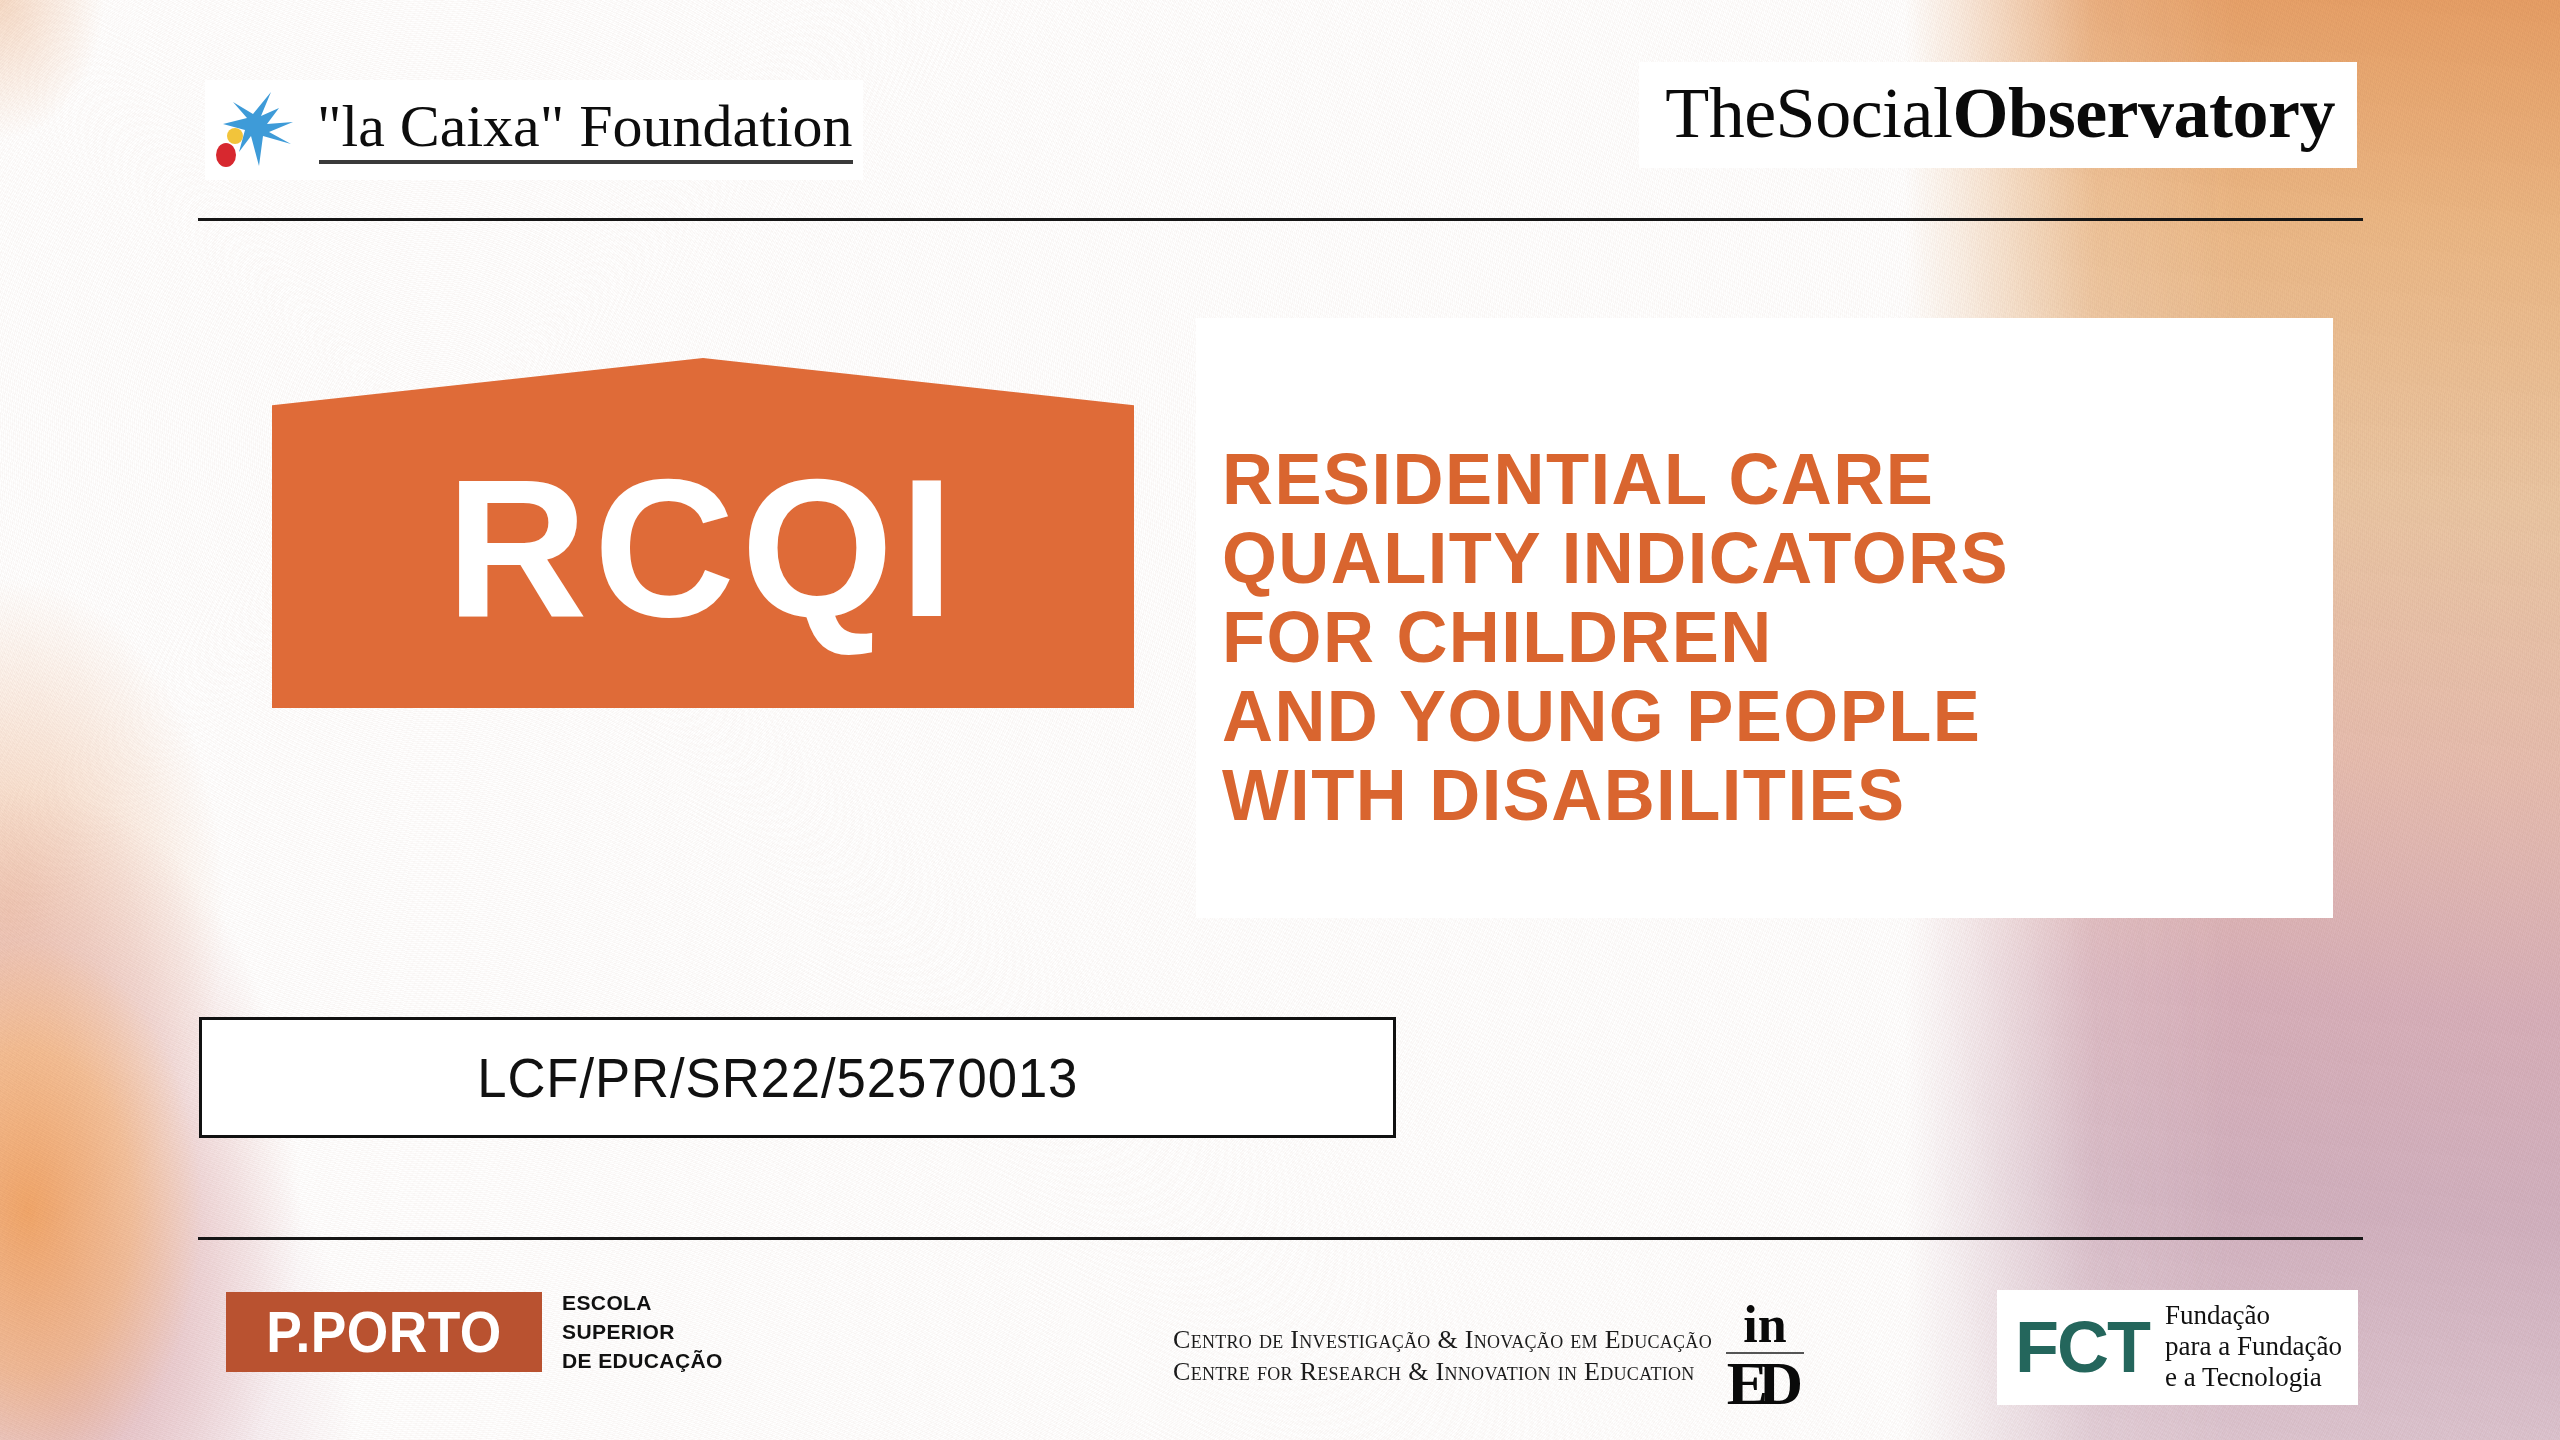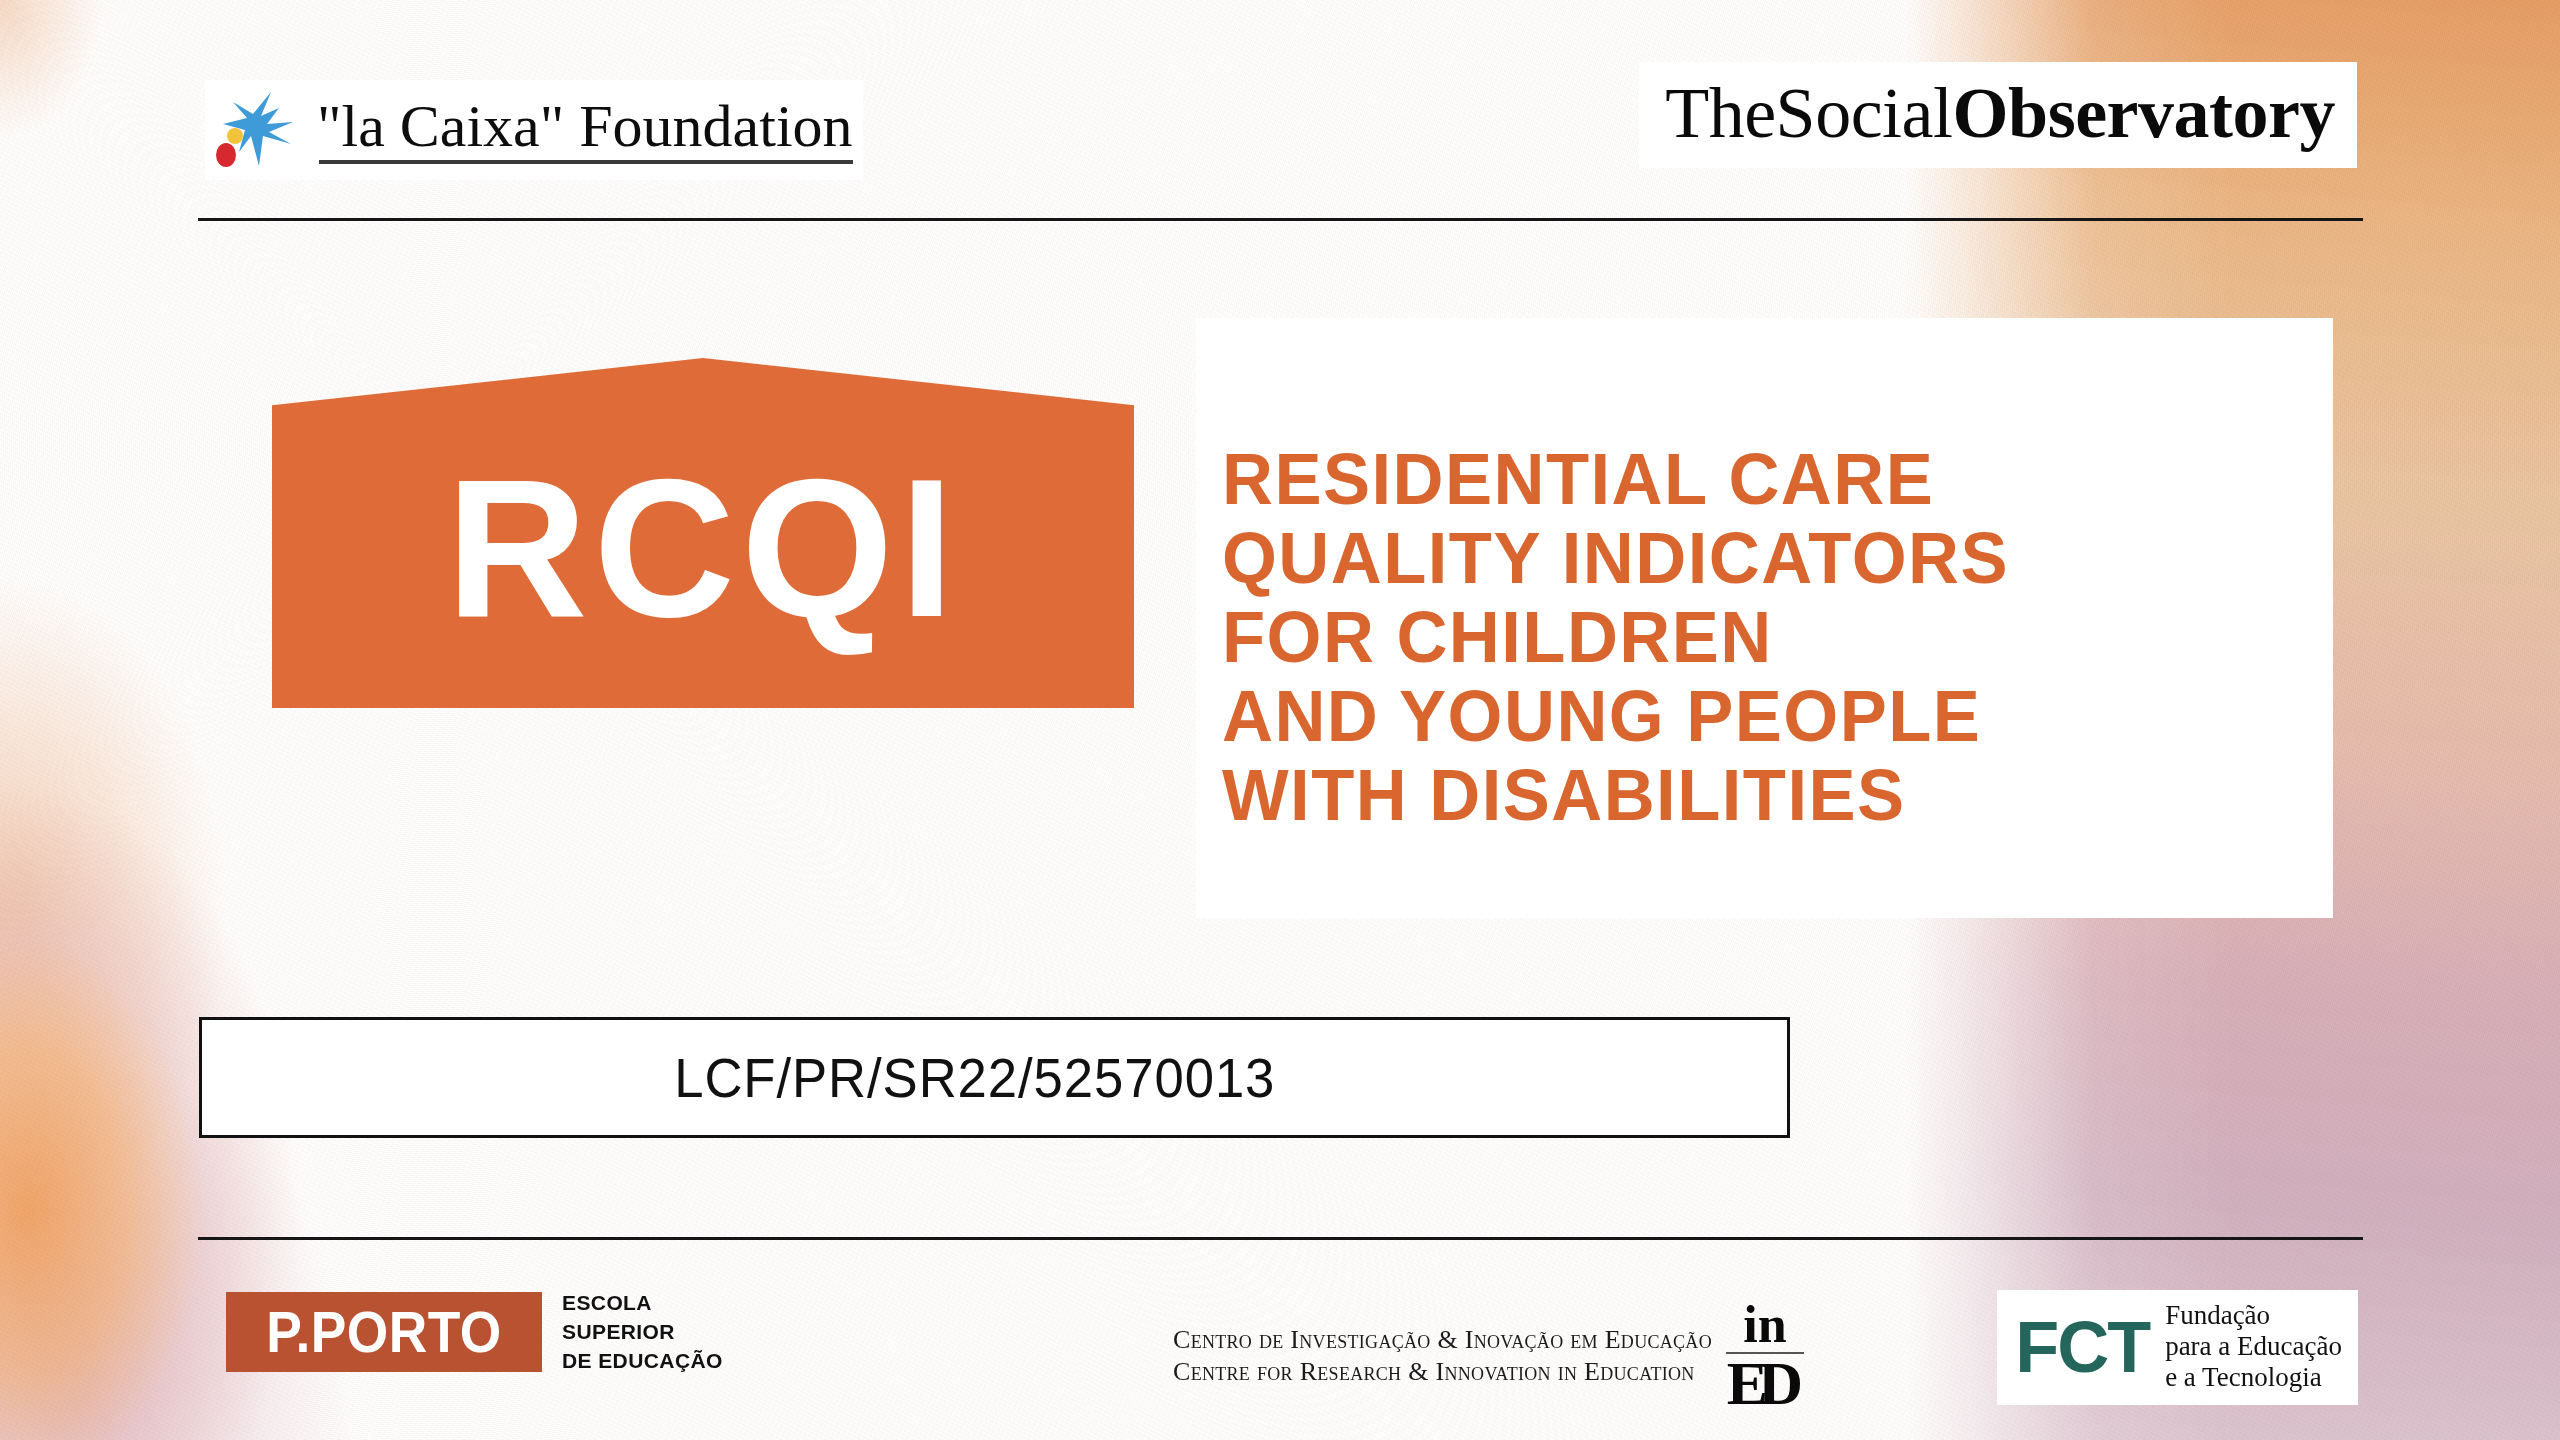--- a/index.html
+++ b/index.html
@@ -192,21 +192,21 @@
     white-space: nowrap;
     transform: scaleX(0.98);
     transform-origin: left center;
   }
 
   
   .code-box {
     position: absolute;
     left: 199px;
     top: 1017px;
-    width: 1591px;
+    width: 1197px;
     height: 121px;
     border: 3px solid #111111;
     background: #ffffff;
     box-sizing: border-box;
     display: flex;
     align-items: center;
     justify-content: center;
   }
   .code-text {
     font-family: "Liberation Sans", sans-serif;
@@ -398,18 +398,18 @@
       <span class="ined-n">in</span>
       <span class="ined-bar"></span>
       <span class="ined-ed">ED</span>
     </div>
   </div>
 
   <div class="fct">
     <div class="fct-mark">FCT</div>
     <div class="fct-sub">
       <div>Fundação</div>
-      <div>para a Educação</div>
+      <div>para a Fundação</div>
       <div>e a Tecnologia</div>
     </div>
   </div>
 
 </div>
 
 </body></html>

